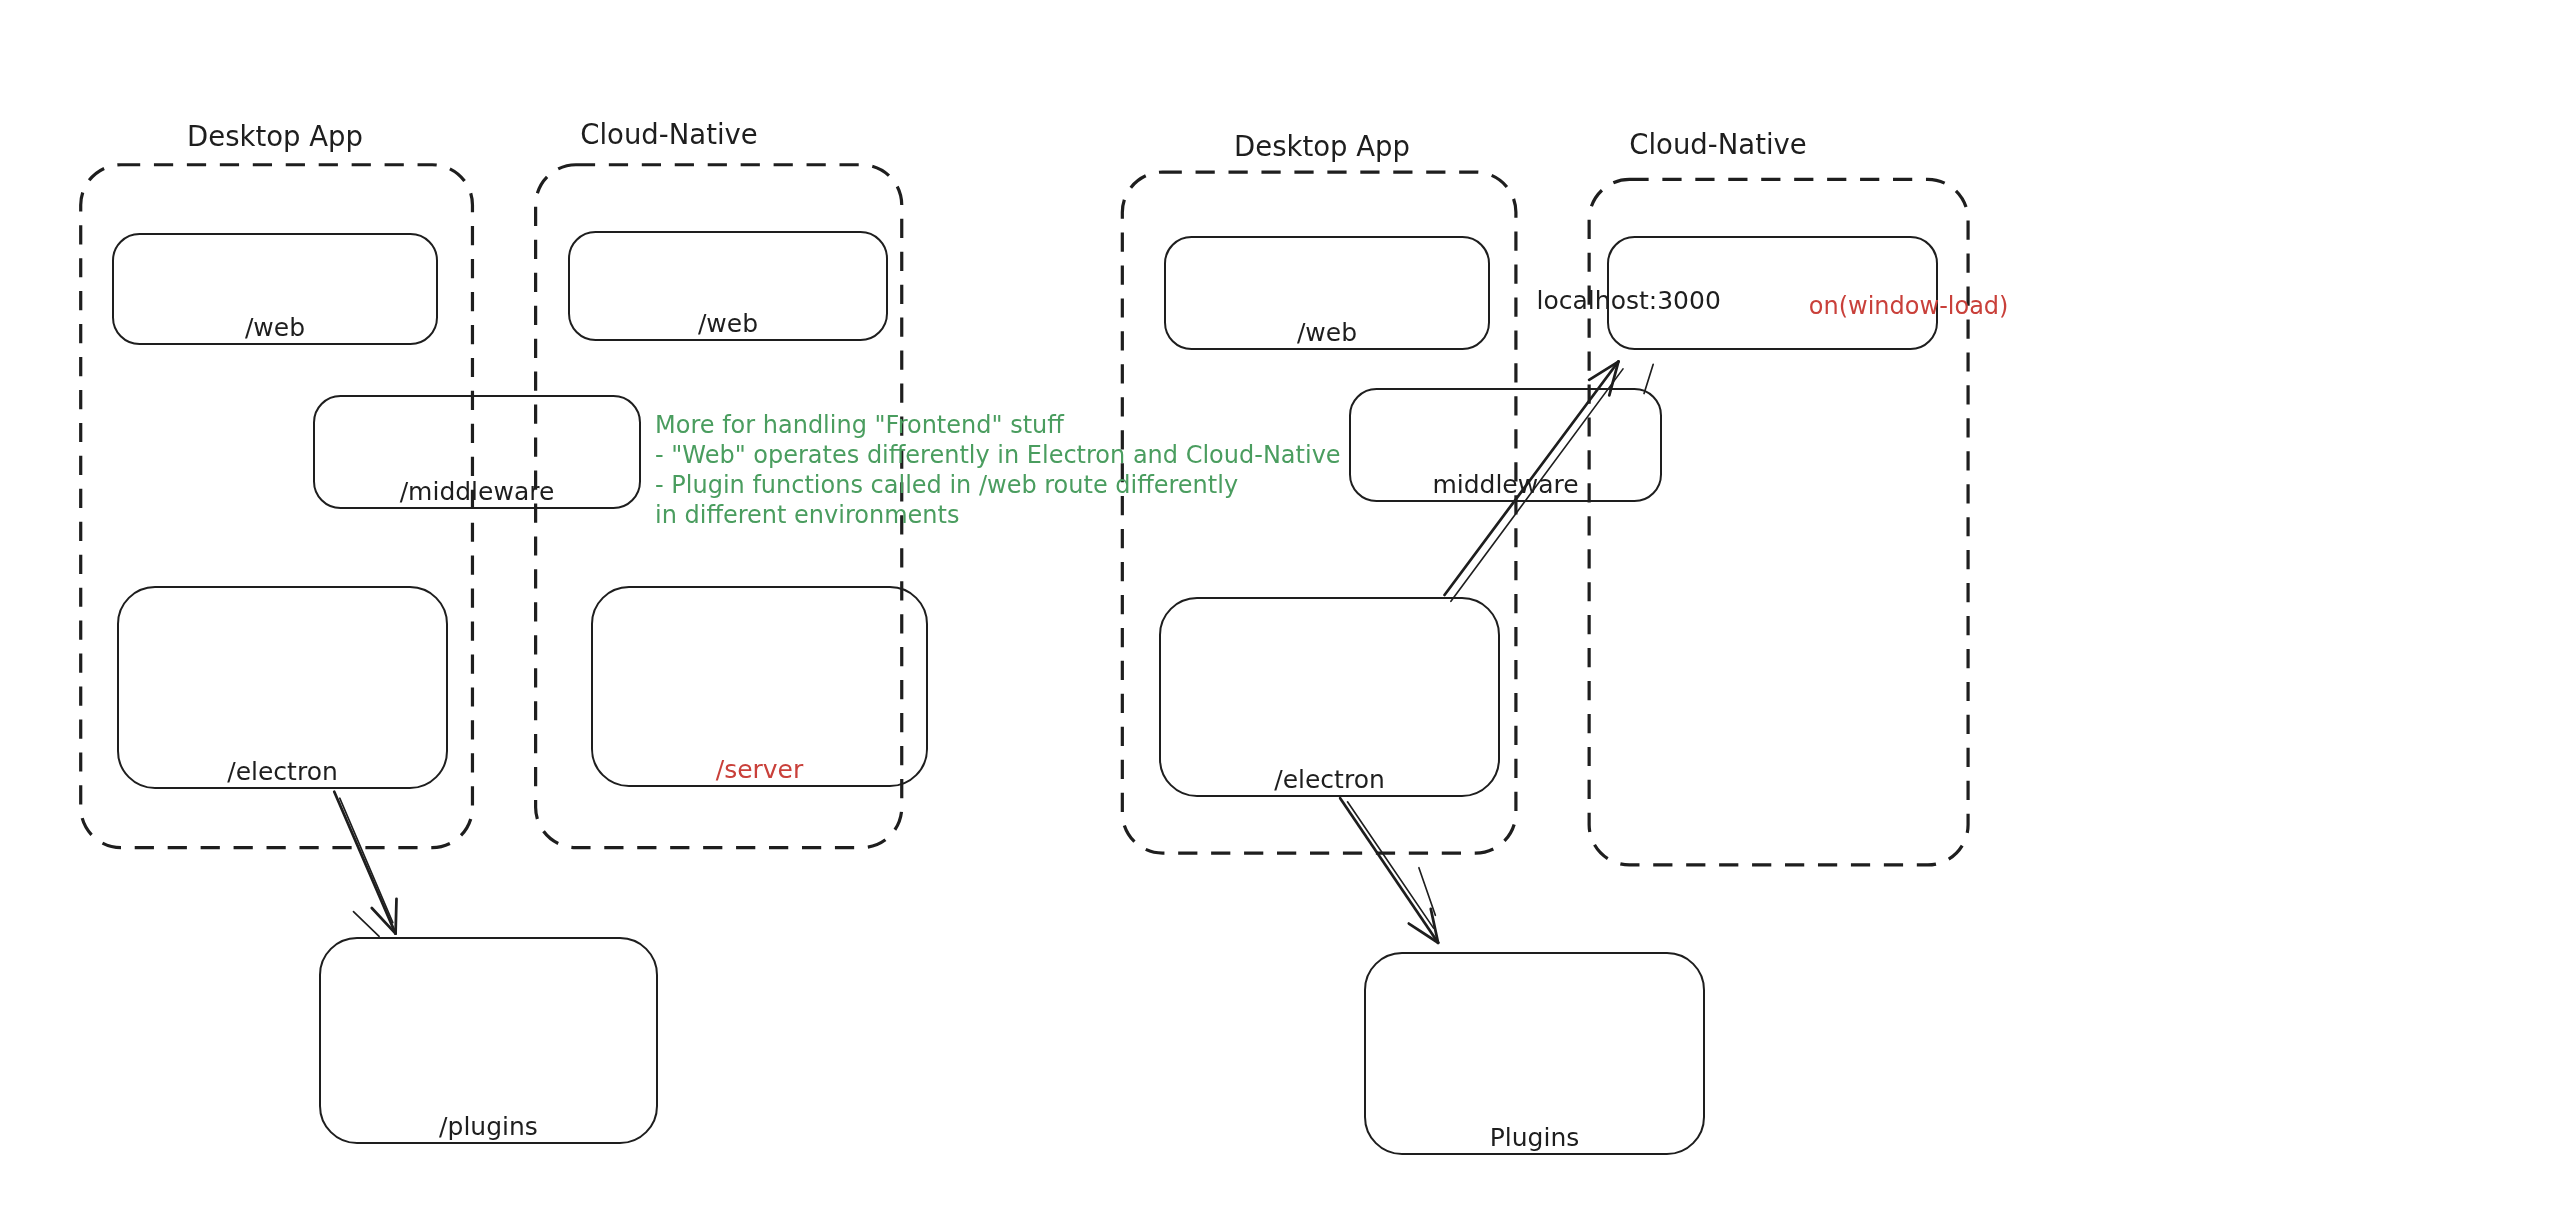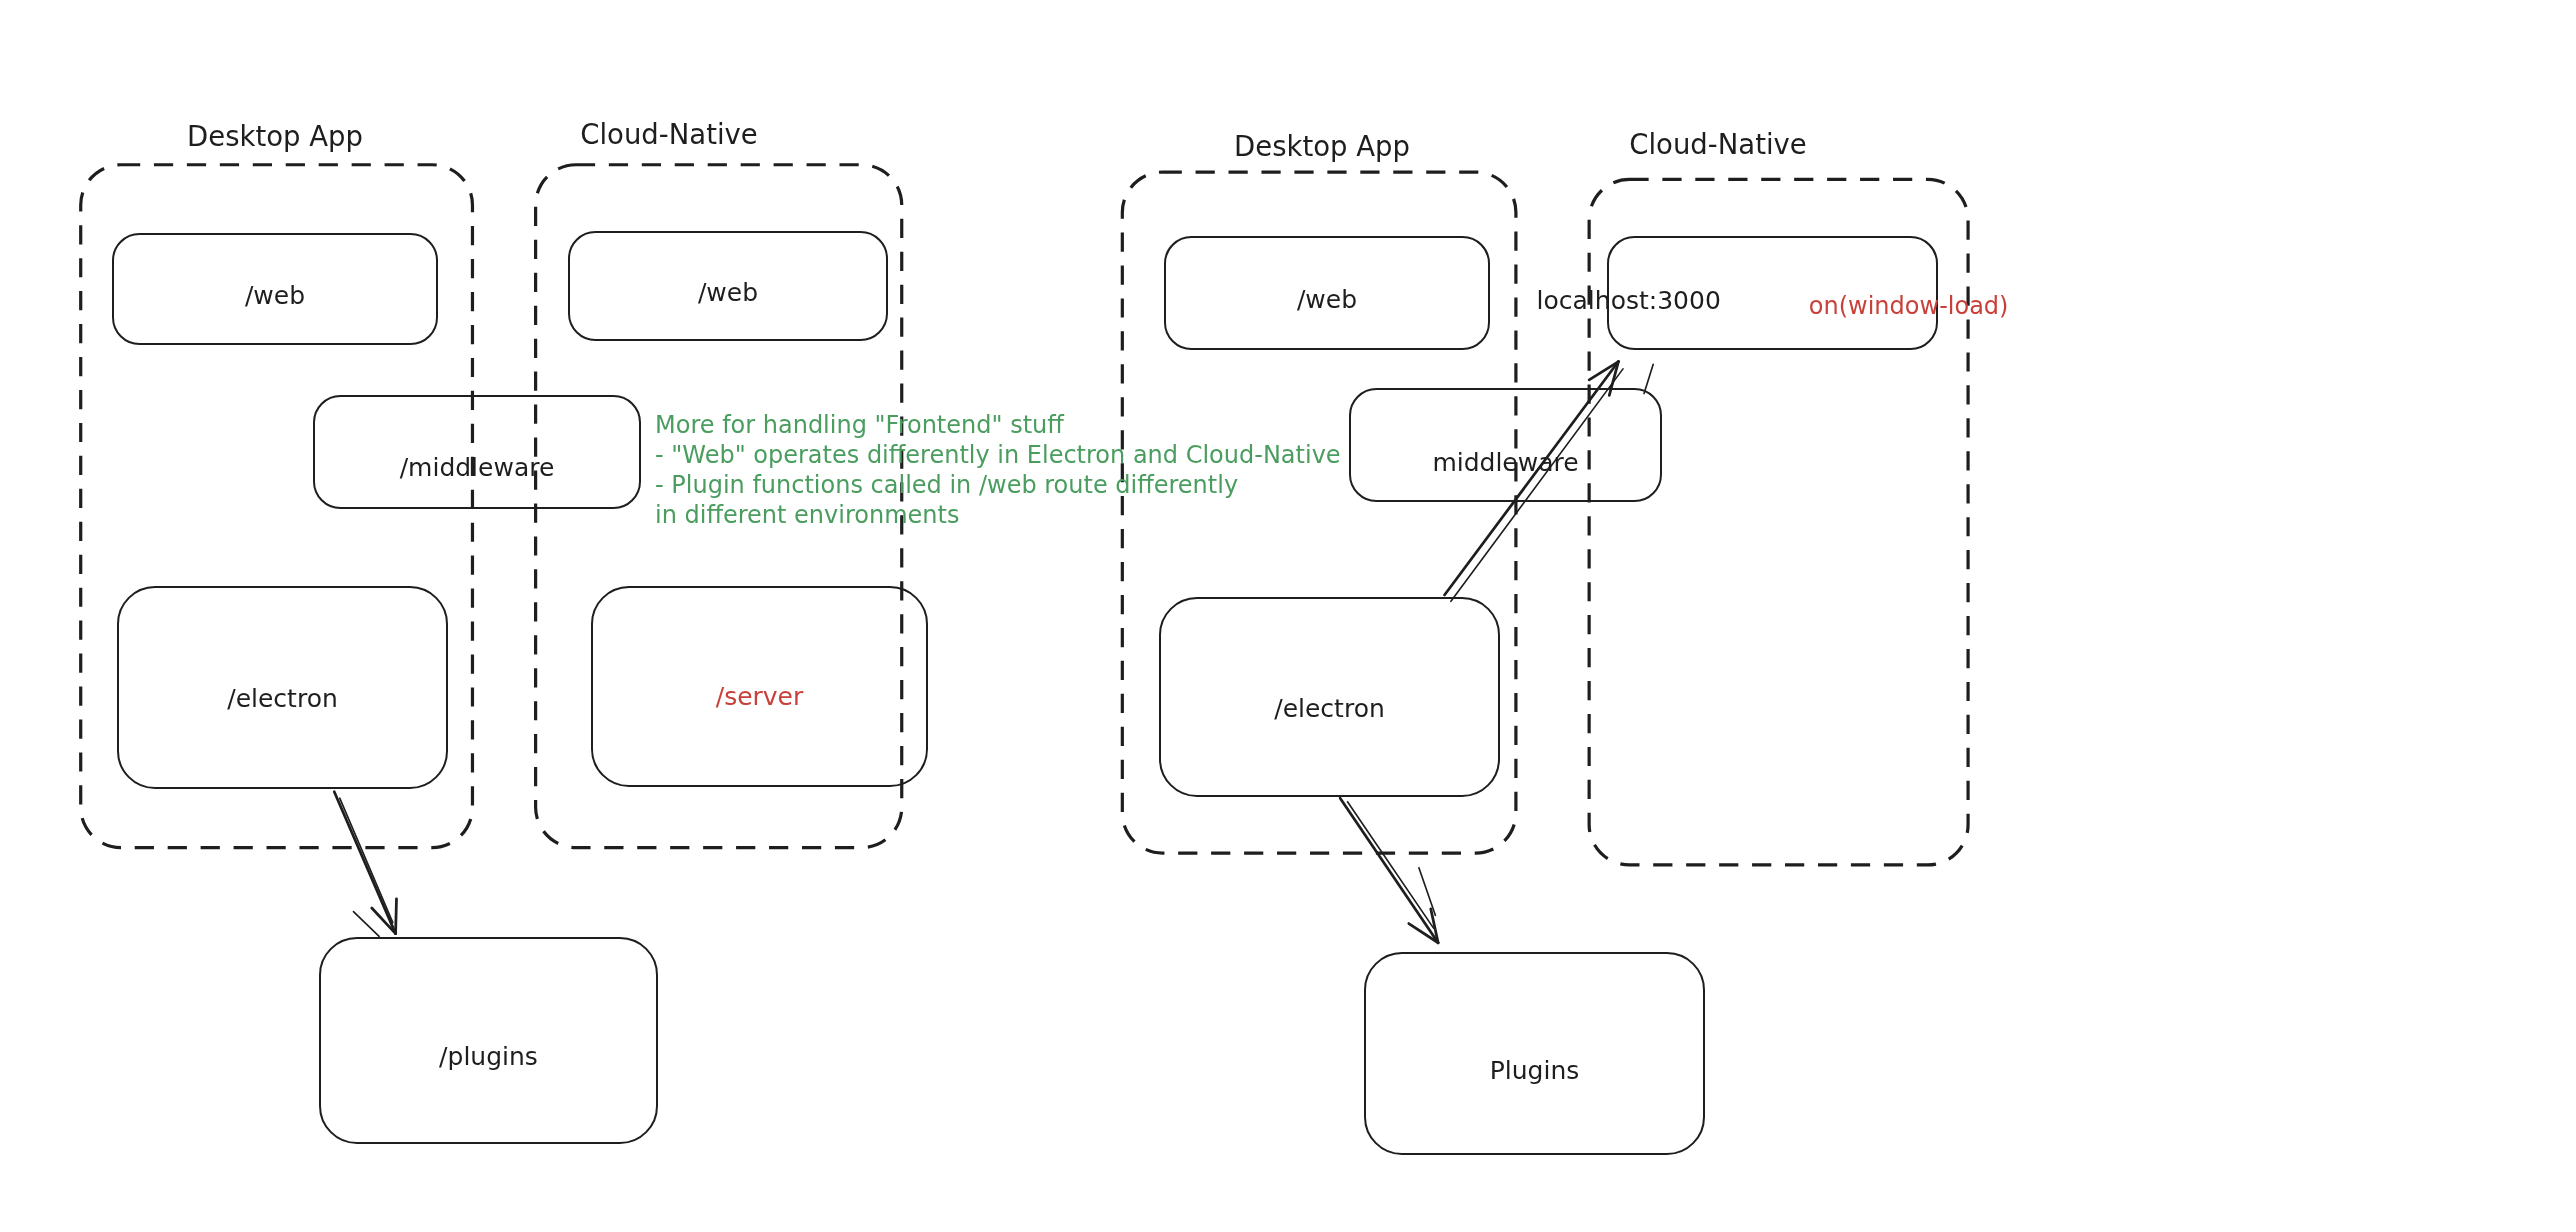--- a/index.html
+++ b/index.html
@@ -7,21 +7,21 @@
     position:relative;width:2576px;height:1232px;background:var(--background,#fff);
     font-family:"DejaVu Sans","Liberation Sans",sans-serif;color:var(--ink,#1e1e1e);
     overflow:hidden;
   }
   #scene{position:absolute;left:0;top:0;z-index:1;color:var(--ink,#1e1e1e);}
   .layer{position:absolute;left:0;top:0;width:100%;height:100%;z-index:2;}
 
   
   .box{
     position:absolute;border:2.7px solid var(--ink,#1e1e1e);background:transparent;
-    display:flex;justify-content:center;align-items:center;box-sizing:border-box;
+    display:flex;justify-content:center;align-items:flex-end;box-sizing:border-box;
   }
   .box .lbl{font-size:25px;line-height:31px;white-space:nowrap;}
   .r-sm{border-radius:27.5px;}
   .r-lg{border-radius:38px;}
 
   .title{
     position:absolute;font-size:27.5px;line-height:31px;text-align:center;width:220px;
     white-space:nowrap;
   }
 

